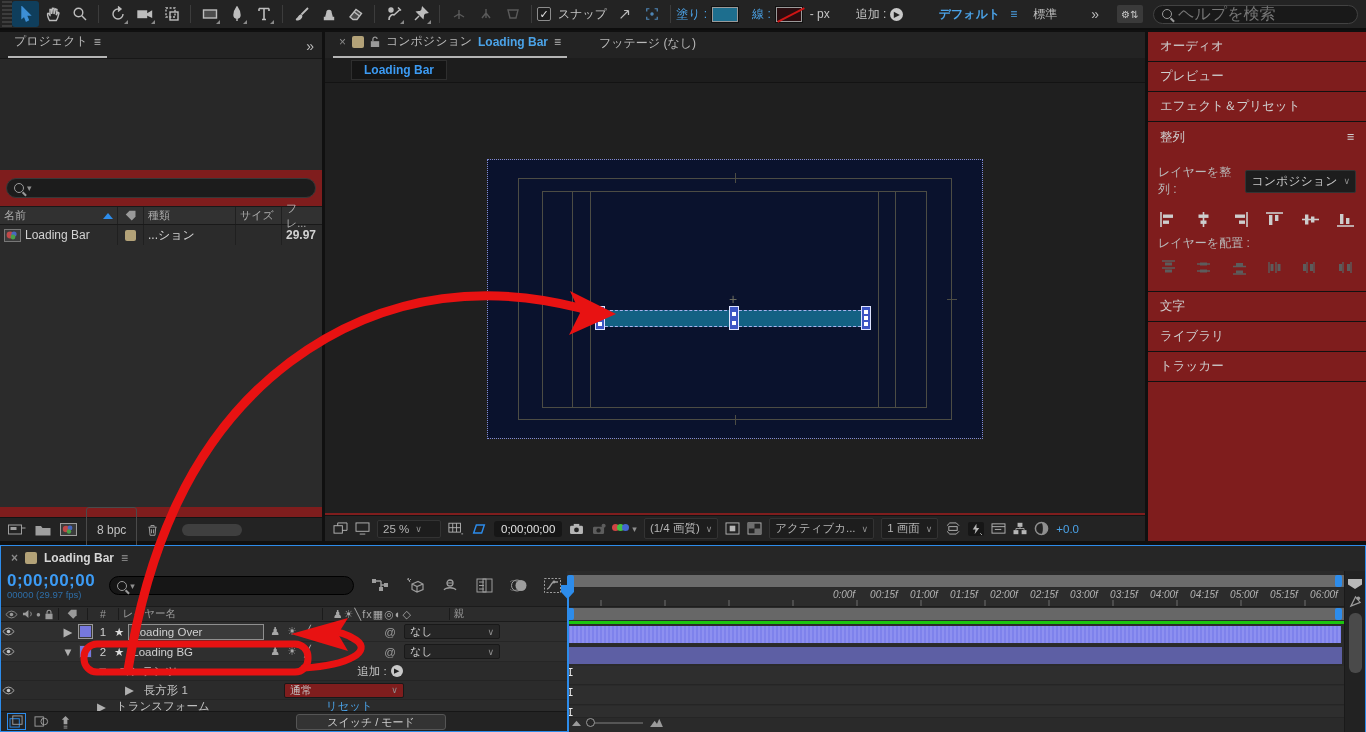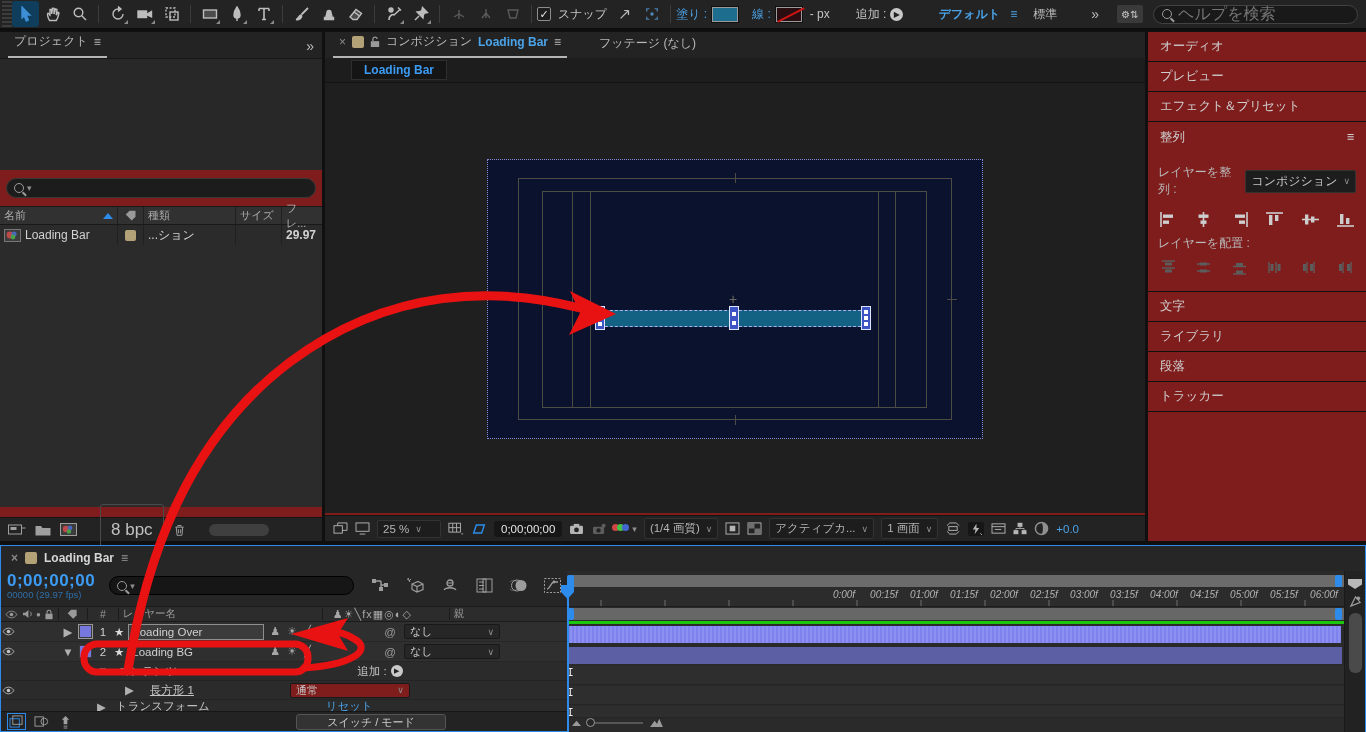--- a/index.html
+++ b/index.html
@@ -55,21 +55,21 @@
   .psearch { margin:8px 6px; height:20px; background:#1c1c1c; border:1px solid #383838; border-radius:10px;
     display:flex; align-items:center; padding:0 7px; gap:3px; }
   .thead { height:19px; background:#313131; display:flex; align-items:center; font-size:11px; color:#adadad;
     border-top:1px solid #191919; border-bottom:1px solid #191919; }
   .thead > div, .trow > div { padding:0 4px; border-right:1px solid #202020; height:100%; display:flex; align-items:center; gap:4px; }
   .trow { height:20px; display:flex; align-items:center; font-size:12px; color:#d2d2d2; background:#2b2b2b; }
   .sorttri { width:0; height:0; border-left:5px solid transparent; border-right:5px solid transparent;
     border-bottom:6px solid #2d8ceb; }
   #proj-footer { position:absolute; left:0; bottom:0; width:100%; height:24px; background:#232323;
     border-top:1px solid #141414; display:flex; align-items:center; gap:9px; padding:0 8px; color:#9f9f9f; }
-  .bpc { border:1px solid #4a4a4a; border-radius:3px; padding:15px 10px; font-size:17px; color:#c0c0c0;margin-left:14px; }
+  .bpc { border:1px solid #4a4a4a; border-radius:3px; padding:15px 10px; font-size:12px; color:#c0c0c0; }
   .hscroll { width:60px; height:12px; border-radius:6px; background:#3f3f3f; margin-left:14px; }
 
   
   #crumbrow { height:24px; background:#1d1d1d; display:flex; align-items:center; padding-left:26px; }
   .crumb { background:#151515; border:1px solid #2e2e2e; color:#3c9bf4; font-weight:bold; padding:2px 12px; font-size:12px; }
   #stage { position:relative; height:431px; background:#1f1f1f; border-top:1px solid #131313; }
   #compframe { position:absolute; left:163px; top:77px; width:494px; height:278px; background:#0a122d;
     outline:1px dotted #7d88d8; }
   .guide { position:absolute; border:1px solid #4c4c44; }
   .gline { position:absolute; background:#4c4c44; }
@@ -607,23 +607,20 @@
         </svg>
     </div>
   </div>
   <div class="sb-head">
       <span>文字</span>
     </div>
   <div class="sb-head">
       <span>ライブラリ</span>
     </div>
   <div class="sb-head">
-      <span>段落</span>
-    </div>
-  <div class="sb-head">
       <span>トラッカー</span>
     </div>
 </div>
 
 <div id="timeline">
   <div id="tl-tabs">
     <span class="dimtxt">×</span>
     <span class="chip" style="background:#b3a278;"></span>
     <span>Loading Bar</span>
     <span style="font-weight:normal;color:#9a9a9a;">≡</span>
@@ -758,21 +755,21 @@
     <span style="margin-left:4px;width:12px;height:12px;border-radius:50%;background:#c9c9c9;color:#232323;font-size:7px;display:inline-flex;align-items:center;justify-content:center;">▶</span>
   </div>
   <div class="subrow">
     <span class="avcell icon">
       <svg width="13" height="9" viewBox="0 0 16 10">
           <path d="M1 5 Q8 -3.5 15 5 Q8 13.5 1 5 Z" fill="none" stroke="#c4c4c4"></path>
           <circle cx="8" cy="5" r="2.2" fill="#c4c4c4"></circle>
         </svg>
       </span>
     <span style="margin-left:110px;color:#b0b0b0;">▶</span>
-    <span style="margin-left:16px;text-decoration:underline;">長方形 1</span>
+    <span style="margin-left:10px;">長方形 1</span>
     <span class="blend-dd" style="margin-left:96px;">
       <span>通常</span>
         <span class="cv">∨</span>
       </span>
   </div>
   <div class="subrow" style="height:14px;overflow:hidden;">
     <span style="margin-left:96px;color:#b0b0b0;">▶</span>
     <span style="margin-left:10px;">トランスフォーム</span>
     <span class="bluetxt" style="margin-left:116px;">リセット</span>
   </div>

